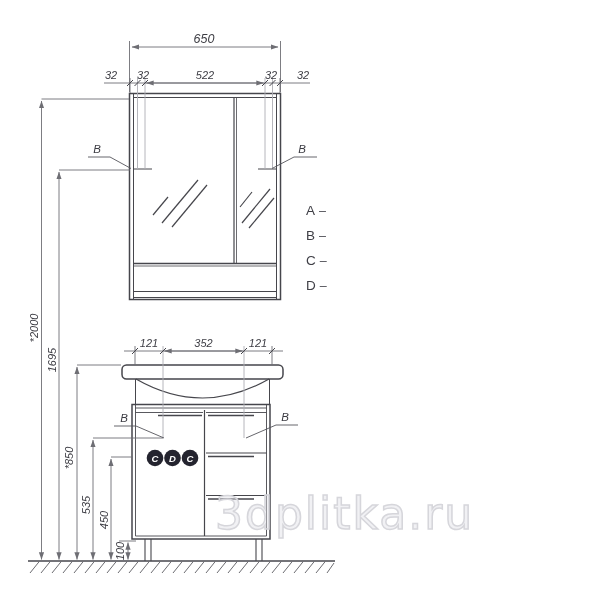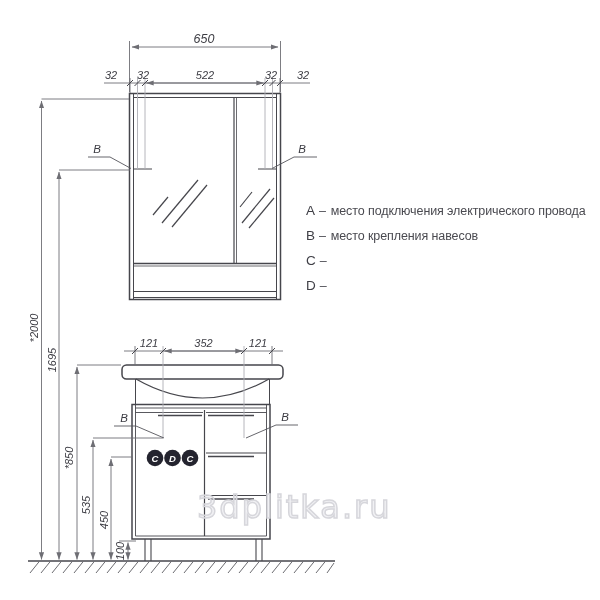--- a/index.html
+++ b/index.html
@@ -13,22 +13,22 @@
     position:absolute;left:306px;top:195px;width:290px;
     color:#4a4a50;
   }
   .legend-row{
     display:flex;align-items:baseline;height:25px;
     font-size:12.5px;letter-spacing:-0.1px;white-space:nowrap;
   }
   .legend-key{font-size:13.5px;color:#3f3f46;}
   .legend-dash{margin:0 5px 0 4px;}
   .watermark{
-    position:absolute;left:197px;top:480px;
-    font-size:32px;letter-spacing:2px;
+    position:absolute;left:215px;top:480px;
+    font-size:44px;letter-spacing:2px;
     color:rgba(225,225,230,0.45);
     -webkit-text-stroke:1.5px #d6d6db;
     font-family:"DejaVu Sans",sans-serif;
     pointer-events:none;
   }
   .dimtext{font-family:"Liberation Sans",sans-serif;font-style:italic;fill:#3d3d44;}
   .btext{font-family:"Liberation Sans",sans-serif;font-style:italic;fill:#3d3d44;}
   .ctext{font-family:"Liberation Sans",sans-serif;font-style:italic;font-weight:bold;fill:#ffffff;}
 </style>
 </head>
@@ -242,26 +242,24 @@
     <text class="ctext" font-size="9.5" text-anchor="middle" x="155" y="453.5">C</text>
     <text class="ctext" font-size="9.5" text-anchor="middle" x="172.5" y="453.5">D</text>
     <text class="ctext" font-size="9.5" text-anchor="middle" x="190" y="453.5">C</text>
   </g>
 </svg>
 
   <div class="legend">
     <div class="legend-row">
       <span class="legend-key">A</span>
       <span class="legend-dash">–</span>
-      <span class="legend-text">место подключения электрического провода</span>
     </div>
     <div class="legend-row">
       <span class="legend-key">B</span>
       <span class="legend-dash">–</span>
-      <span class="legend-text">место крепления навесов</span>
     </div>
     <div class="legend-row">
       <span class="legend-key">C</span>
       <span class="legend-dash">–</span>
     </div>
     <div class="legend-row">
       <span class="legend-key">D</span>
       <span class="legend-dash">–</span>
     </div>
   </div>

